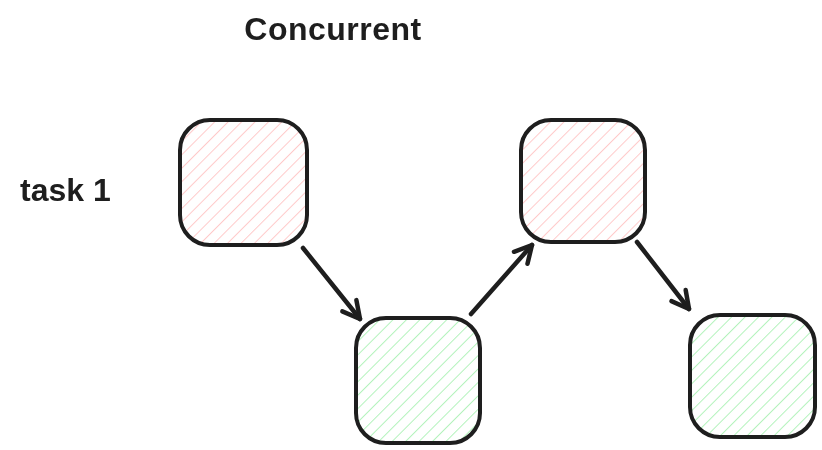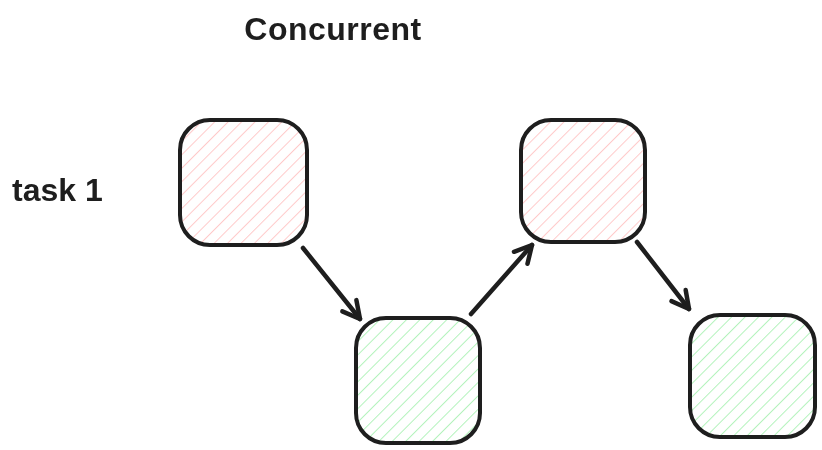--- a/index.html
+++ b/index.html
@@ -26,21 +26,21 @@
     left: 0;
     width: 666px;
     text-align: center;
     font-size: 32px;
     font-weight: 600;
     letter-spacing: 0.5px;
     color: var(--text);
   }
   .row-label {
     position: absolute;
-    left: 12px;
+    left: 20px;
     font-size: 32px;
     font-weight: 600;
     color: var(--text);
     line-height: 1;
   }
   .row-label.label-1 { top: 174px; }
   .row-label.label-2 { top: 351px; }
   svg.diagram { position: absolute; top: 0; left: 0; }
   .task-box { stroke: var(--stroke); stroke-width: 4; }
   .task-box.red   { fill: url(#hatch-red); }

